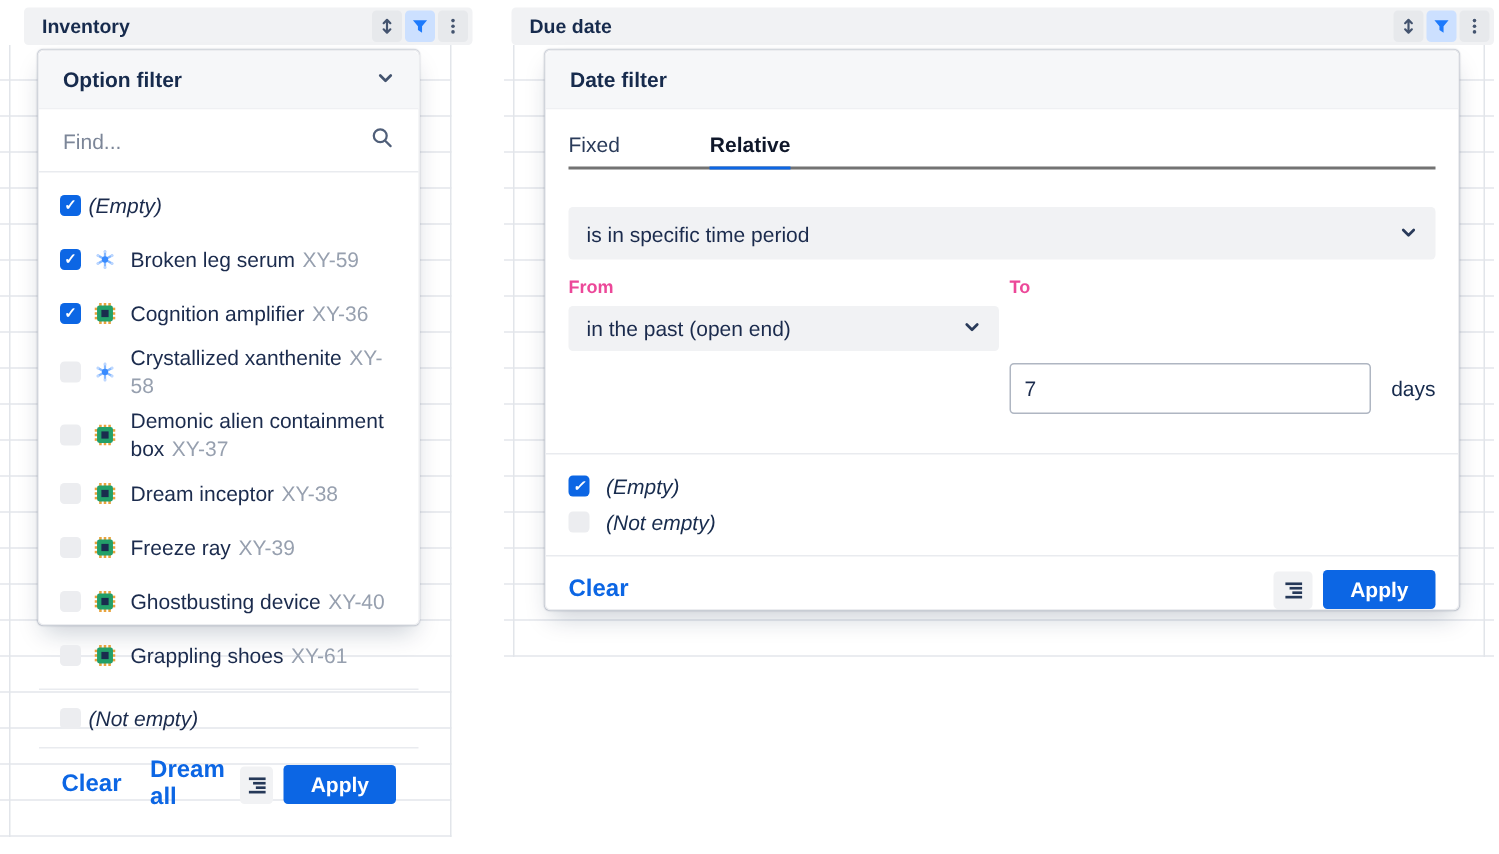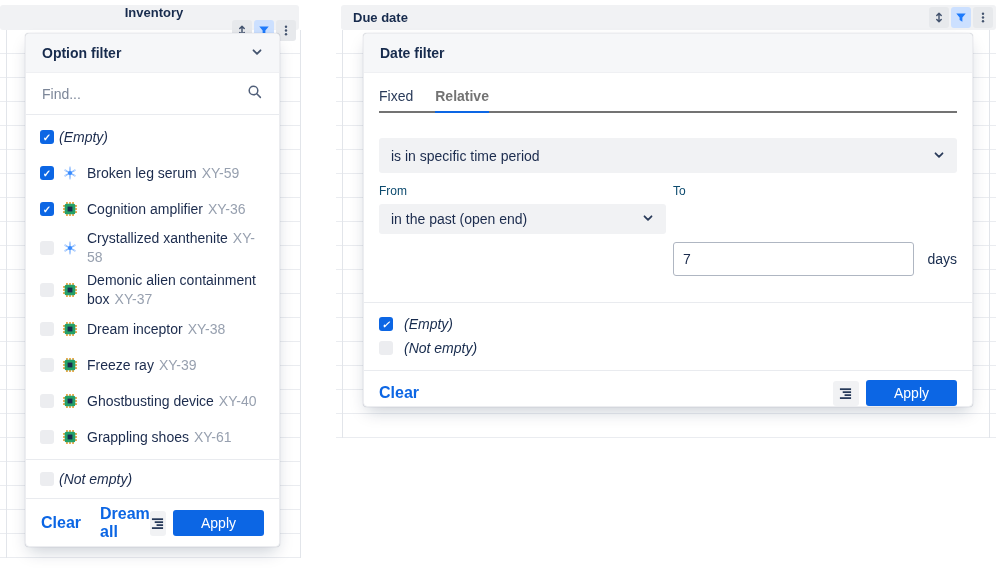--- a/index.html
+++ b/index.html
@@ -37,52 +37,52 @@
   .opt-label { color:#1B2B4D; }
   .opt-label.italic { font-style:italic; }
   .opt-key { color:#97A0AF; margin-left:5px; }
   .single-row { display:flex; align-items:center; min-height:38px; padding:0 14px; }
   .cb { width:14px; height:14px; border-radius:3px; background:#ECEDF0; flex:0 0 14px; position:relative; }
   .cb.checked { background:#0C66E4; }
   .cb.checked::after { content:"✓"; position:absolute; inset:0; color:#fff; font-size:10px; font-weight:bold; display:flex; align-items:center; justify-content:center; }
   .popup-footer { display:flex; align-items:center; padding:0 15px; height:48px; }
   .link { color:#0C66E4; font-weight:bold; font-size:16px; cursor:pointer; }
   .list-btn { width:26px; height:25px; border-radius:3px; background:#F1F2F4; display:flex; align-items:center; justify-content:center; margin-left:auto; }
-  .btn-primary { background:#0C66E4; color:#fff; font-weight:normal; font-size:14px; border:none; border-radius:3px; height:26px; padding:0 28px; margin-left:7px; font-family:"Liberation Sans",sans-serif; }
+  .btn-primary { background:#0C66E4; color:#fff; font-weight:bold; font-size:14px; border:none; border-radius:3px; height:26px; padding:0 18px; margin-left:7px; font-family:"Liberation Sans",sans-serif; }
 
   
   .dp-body { padding:0 15px; }
   .tabs { display:flex; gap:22px; margin-top:15px; border-bottom:2px solid #737373; }
   .tab { padding-bottom:7px; margin-bottom:-2px; border-bottom:2px solid transparent; font-size:14px; color:#2A3B5A; }
-  .tab.checked { color:#737373; border-bottom-color:#0C66E4; font-weight:bold; }
+  .tab.checked { color:#0f172a; border-bottom-color:#0C66E4; font-weight:bold;margin-left:38px; }
   .select { background:#F1F2F4; border-radius:3px; height:35px; display:flex; align-items:center; padding:0 12px; font-size:14px; color:#1B2B4D;text-align:right; }
   .select .chev { margin-left:auto; }
   .select-lg { margin-top:25px; }
   .fromto { display:grid; grid-template-columns:287px 1fr; column-gap:7px; margin-top:11px; }
-  .fld-label { font-size:12px; font-weight:normal; color:#0c4a6e; margin-bottom:6px; }
+  .fld-label { font-size:12px; font-weight:bold; color:#ec4899; margin-bottom:6px; }
   .fld-select { height:30px; }
   .amount-row { display:flex; align-items:center; margin:8px 0 26px 294px; }
   .amount-row input { width:248px; height:34px; border:1px solid #AFB6C2; border-radius:3px; padding:0 9px; font-size:14px; font-family:"Liberation Sans",sans-serif; color:#1B2B4D; outline:none; }
   .unit { margin-left:13px; }
   .chk-section { padding:9px 15px 10px; }
   .chk-row { display:flex; align-items:center; gap:11px; min-height:24px; font-style:italic; }
 </style>
 </head>
 <body>
 
 <div class="screen">
 
   <div class="grid-rows zoneA"></div>
   <div class="grid-rows zoneB"></div>
   <div class="vline" style="left:6px; top:30px; height:528px;"></div>
   <div class="vline" style="left:300px; top:30px; height:528px;"></div>
   <div class="vline" style="left:342px; top:30px; height:408px;"></div>
   <div class="vline" style="left:989px; top:30px; height:408px;"></div>
 
-  <div class="col-header" style="left:0; width:299px;flex-direction:column;">
+  <div class="col-header" style="left:16px; width:299px;">
     <span class="title">Inventory</span>
     <span class="hdr-icons">
       <span class="hdr-btn">
         <svg width="12" height="13" viewBox="0 0 14 14">
             <path d="M7 2.2v9.6M4.4 4.6L7 2l2.6 2.6M4.4 9.4L7 12l2.6-2.6" fill="none" stroke="#44546F" stroke-width="1.7" stroke-linecap="round" stroke-linejoin="round"></path>
           </svg>
       </span>
       <span class="hdr-btn active">
         <svg width="12" height="12" viewBox="0 0 14 14">
             <path d="M1.5 1.8h11L8.6 6.4v5.1L5.4 9.3V6.4L1.5 1.8z" fill="#1D7AFC"></path>
@@ -118,21 +118,21 @@
             <g fill="#44546F">
               <circle cx="7" cy="2.6" r="1.4"></circle>
               <circle cx="7" cy="7" r="1.4"></circle>
               <circle cx="7" cy="11.4" r="1.4"></circle>
             </g>
           </svg>
       </span>
     </span>
   </div>
 
-  <div class="popup" style="left:25px; top:33px; width:255px; height:514px;">
+  <div class="popup" style="left:25px; top:33px; width:255px; height:384px;">
     <div class="popup-title">
       <span>Option filter</span>
       <span class="chev">
         <svg width="12" height="12" viewBox="0 0 12 12">
             <path d="M2.5 4.3L6 7.8l3.5-3.5" fill="none" stroke="#44546F" stroke-width="1.8" stroke-linecap="round" stroke-linejoin="round"></path>
           </svg>
       </span>
     </div>
     <div class="find-row">
       <input type="text" placeholder="Find..." style="">

